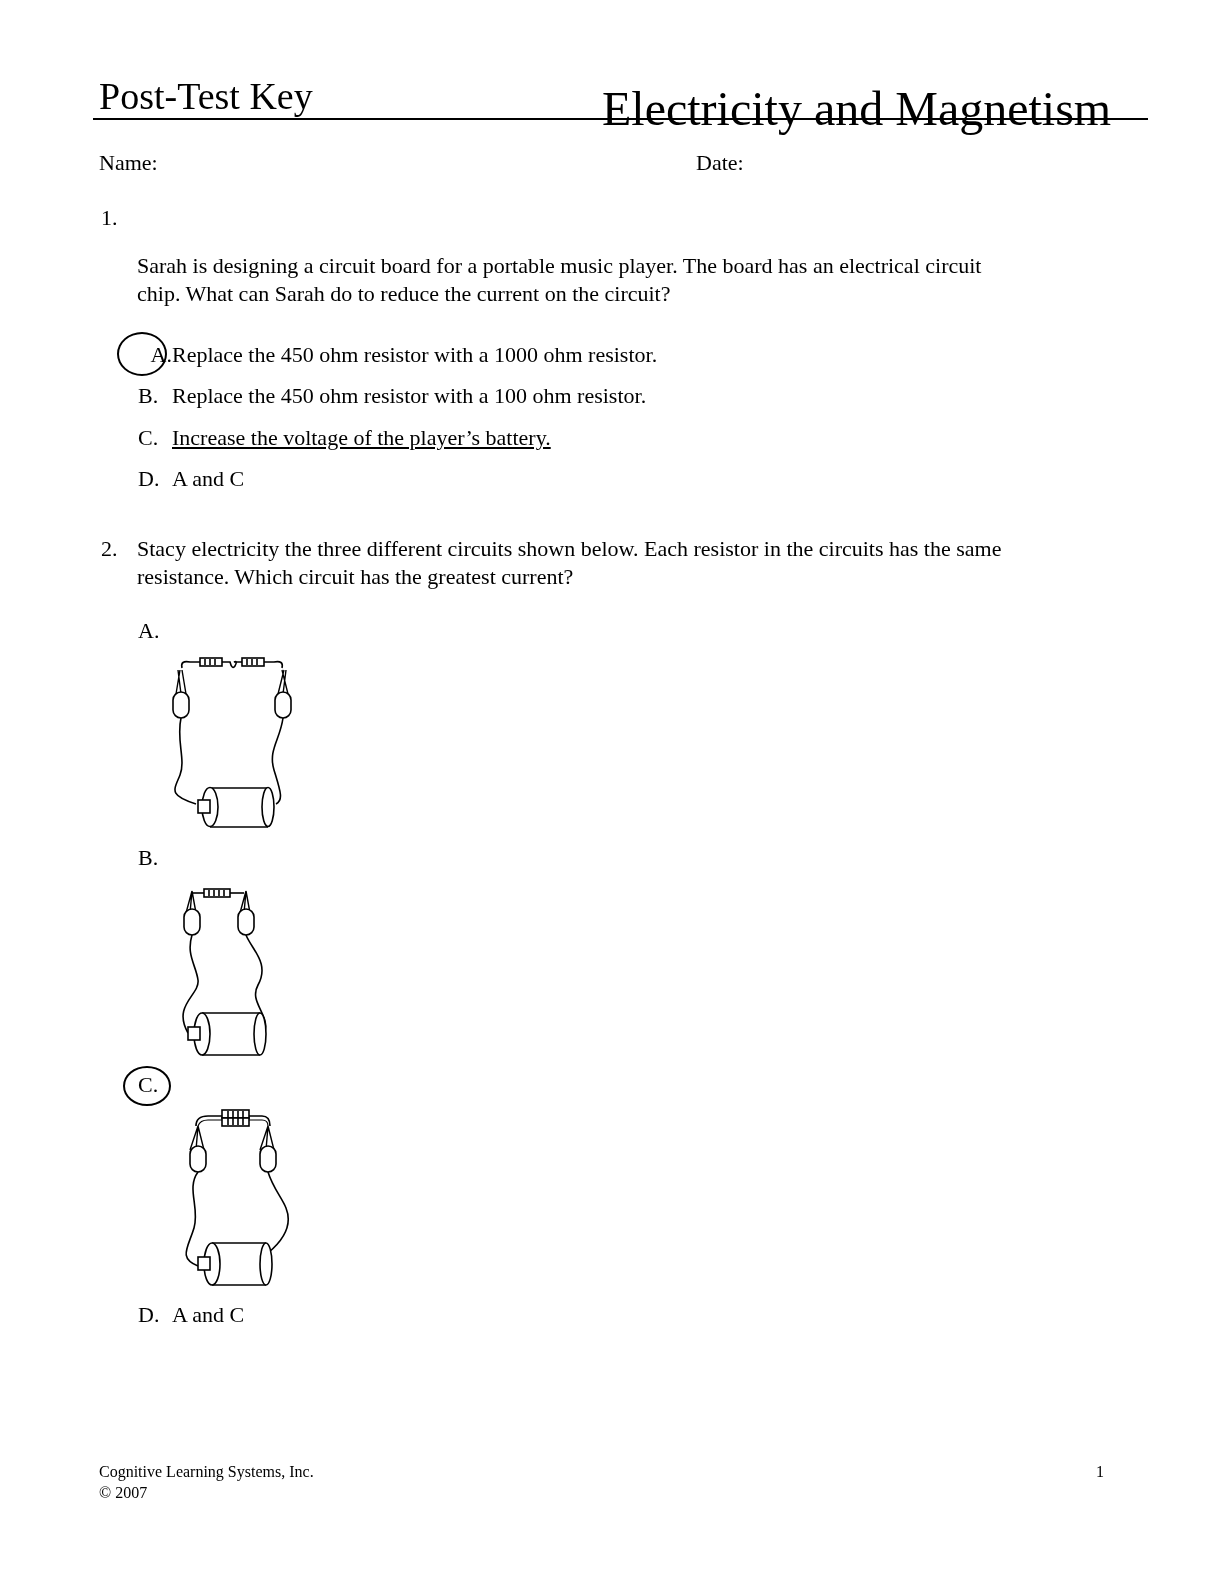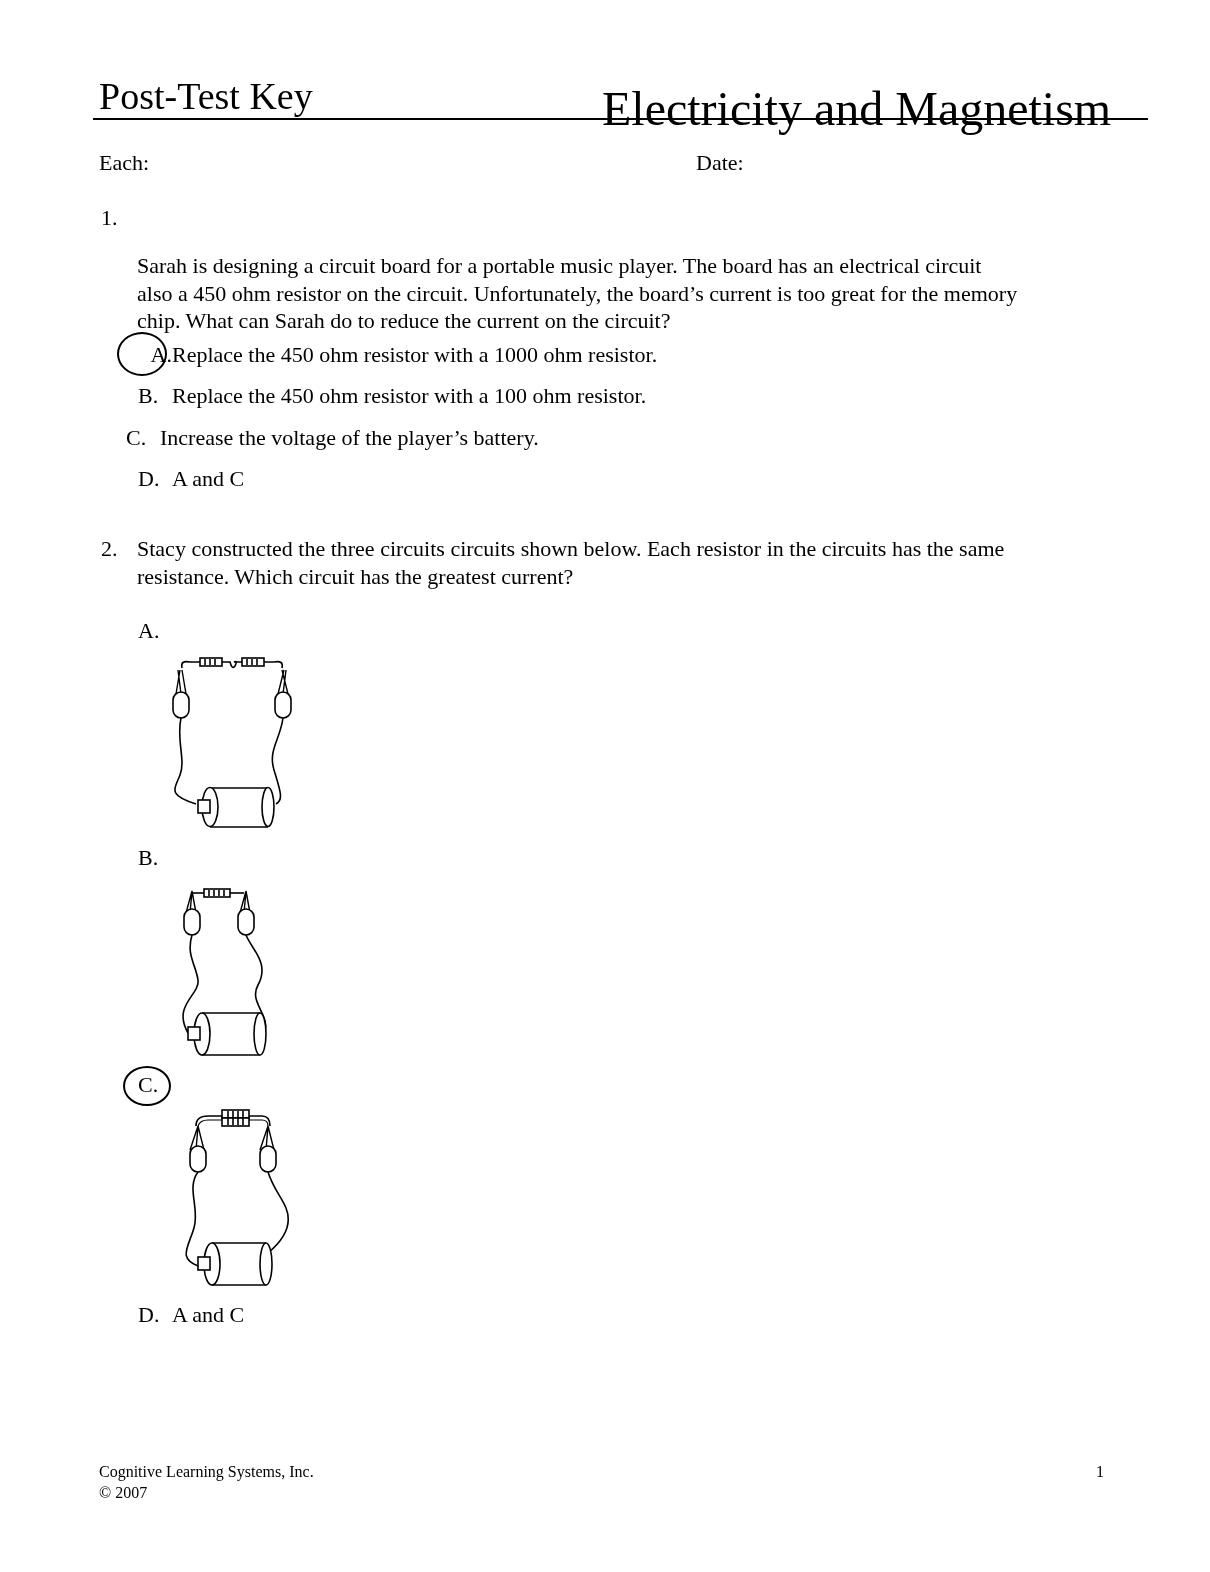--- a/index.html
+++ b/index.html
@@ -16,47 +16,46 @@
   .circle { border:2.5px solid #000; border-radius:50%; }
   .footer { font-size:16px; line-height:20px; }
 </style>
 </head>
 <body>
 
 <div class="abs hdr-left">Post-Test Key</div>
 <div class="abs hdr-right">Electricity and Magnetism</div>
 <div class="abs hdr-rule"></div>
 
-<div class="abs lbl" style="left:99px;top:150px;">Each:</div>
+<div class="abs lbl" style="left:99px;top:150px;">Name:</div>
 <div class="abs lbl" style="left:696px;top:150px;">Date:</div>
 
 <div class="abs q-num" style="left:101px;top:204px;">1.</div>
 <div class="abs q-text" style="left:137px;top:204px;margin-top:48px;">
   <div style="white-space:nowrap">Sarah is designing a circuit board for a portable music player.  The board has an electrical circuit</div>
-  <div style="white-space:nowrap">also a 450 ohm resistor on the circuit.  Unfortunately, the board’s current is too great for the memory</div>
   <div style="white-space:nowrap">chip.  What can Sarah do to reduce the current on the circuit?</div>
 </div>
 
 <div class="abs circle" style="left:117px;top:332px;width:46px;height:40px;"></div>
 <div class="abs opt" style="left:138px;top:342px;text-align:right;">
   <span class="letter">A.</span><span>Replace the 450 ohm resistor with a 1000 ohm resistor.</span>
 </div>
 <div class="abs opt" style="left:138px;top:383px;">
   <span class="letter">B.</span><span>Replace the 450 ohm resistor with a 100 ohm resistor.</span>
 </div>
-<div class="abs opt" style="left:126px;top:425px;">
+<div class="abs opt" style="left:138px;top:425px;text-decoration:underline;">
   <span class="letter">C.</span><span>Increase the voltage of the player’s battery.</span>
 </div>
 <div class="abs opt" style="left:138px;top:466px;">
   <span class="letter">D.</span><span>A and C</span>
 </div>
 
 <div class="abs q-num" style="left:101px;top:535px;">2.</div>
 <div class="abs q-text" style="left:137px;top:535px;">
-  <div style="white-space:nowrap">Stacy constructed the three circuits circuits shown below.  Each resistor in the circuits has the same</div>
+  <div style="white-space:nowrap">Stacy electricity the three different circuits shown below.  Each resistor in the circuits has the same</div>
   <div style="white-space:nowrap">resistance.  Which circuit has the greatest current?</div>
 </div>
 
 <div class="abs opt" style="left:138px;top:618px;">
   <span>A.</span>
 </div>
 <svg class="abs" style="left:168px;top:650px;" width="130" height="185" viewBox="0 0 130 185" fill="none" stroke="#000" stroke-width="1.6">
   <path d="M14 18 Q12 10 22 12 L32 12"></path>
   <rect x="32" y="8" width="22" height="8" fill="#fff"></rect>
   <line x1="37" y1="9" x2="37" y2="15"></line>

